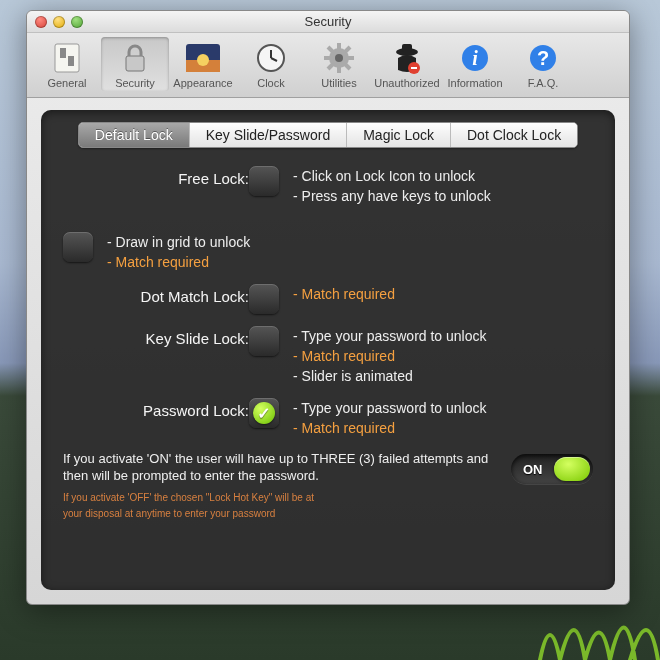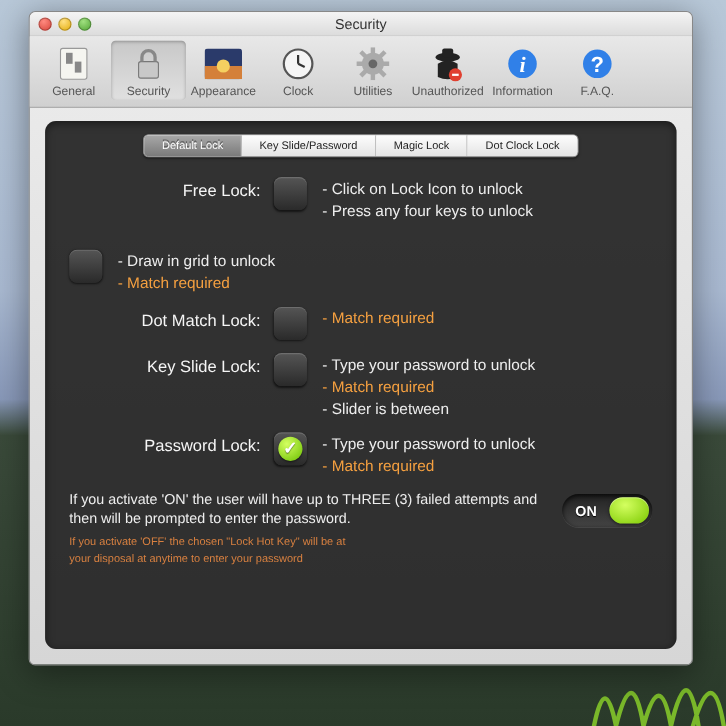--- a/index.html
+++ b/index.html
@@ -29,26 +29,26 @@
   .toolbtn { width:68px; text-align:center; font-size:11px; color:#555; cursor:default;
     border-radius:4px; padding:3px 0 2px; }
   .toolbtn.active { background:linear-gradient(#c8c8c8,#e0e0e0); box-shadow: inset 0 1px 3px rgba(0,0,0,.3); }
   .toolicon { width:36px; height:36px; margin:0 auto 1px; display:flex; align-items:center; justify-content:center; }
   .toollabel { font-size:11px; }
   .content { padding:12px 14px 14px; }
   .panel { background:rgba(10,10,10,.82); border-radius:10px; padding:12px 22px 14px;
     color:#eee; font-size:14px; box-shadow:0 2px 8px rgba(0,0,0,.5) inset; min-height:480px;}
   .tabs { display:flex; gap:0; background:#f4f4f4; border-radius:5px; overflow:hidden;
     box-shadow:0 1px 2px rgba(0,0,0,.4); width:fit-content; margin:0 auto 18px; border:1px solid #888;}
-  .tab { padding:4px 16px; font-size:10px; color:#222; border-right:1px solid #bbb; cursor:default;
+  .tab { padding:4px 16px; font-size:14px; color:#222; border-right:1px solid #bbb; cursor:default;
     background:linear-gradient(#fdfdfd,#e4e4e4); }
   .tab:last-child{border-right:none;}
   .tab.active { background:linear-gradient(#a8a8a8,#7a7a7a); color:#fff; text-shadow:0 -1px 0 rgba(0,0,0,.4);}
   .lockrow { display:flex; align-items:flex-start; margin:0 0 12px; }
-  .lname { width:186px; text-align:right; padding-right:12px; font-size:15px; color:#f5f5f5; padding-top:4px;}
+  .lname { width:186px; text-align:right; padding-right:0; font-size:15px; color:#f5f5f5; padding-top:4px;}
   .chk { width:30px; height:30px; border-radius:7px; background:linear-gradient(#555,#2a2a2a);
     box-shadow:0 1px 2px rgba(0,0,0,.6), inset 0 1px 0 rgba(255,255,255,.15); margin-right:14px;
     display:flex; align-items:center; justify-content:center; flex-shrink:0;}
   .chk.on::after{ content:""; width:22px; height:22px; border-radius:50%;
     background:radial-gradient(circle at 35% 30%, #d4ff60, #6abf00);
     box-shadow:0 1px 2px rgba(0,0,0,.5);}
   .chk.on { position:relative; }
   .chk.on .tick{position:absolute; color:#fff; font-size:16px; font-weight:bold; text-shadow:0 1px 1px rgba(0,0,0,.5);}
   .desc { font-size:14px; line-height:20px; }
   .desc div { white-space:nowrap; }
@@ -179,21 +179,21 @@
         <div class="tab">Key Slide/Password</div>
         <div class="tab">Magic Lock</div>
         <div class="tab">Dot Clock Lock</div>
       </div>
 
       <div class="lockrow">
         <div class="lname">Free Lock:</div>
         <div class="chk"></div>
         <div class="desc">
           <div>- Click on Lock Icon to unlock</div>
-          <div>- Press any four keys to unlock</div>
+          <div>- Press any have keys to unlock</div>
         </div>
       </div>
 
       <div style="height:14px"></div>
 
       <div class="lockrow">
         <div class="chk"></div>
         <div class="desc">
           <div>- Draw in grid to unlock</div>
           <div class="orange">- Match required</div>
@@ -207,21 +207,21 @@
           <div class="orange">- Match required</div>
         </div>
       </div>
 
       <div class="lockrow">
         <div class="lname">Key Slide Lock:</div>
         <div class="chk"></div>
         <div class="desc">
           <div>- Type your password to unlock</div>
           <div class="orange">- Match required</div>
-          <div>- Slider is between</div>
+          <div>- Slider is animated</div>
         </div>
       </div>
 
       <div class="lockrow">
         <div class="lname">Password Lock:</div>
         <div class="chk on">
             <span class="tick">✓</span>
           </div>
         <div class="desc">
           <div>- Type your password to unlock</div>

